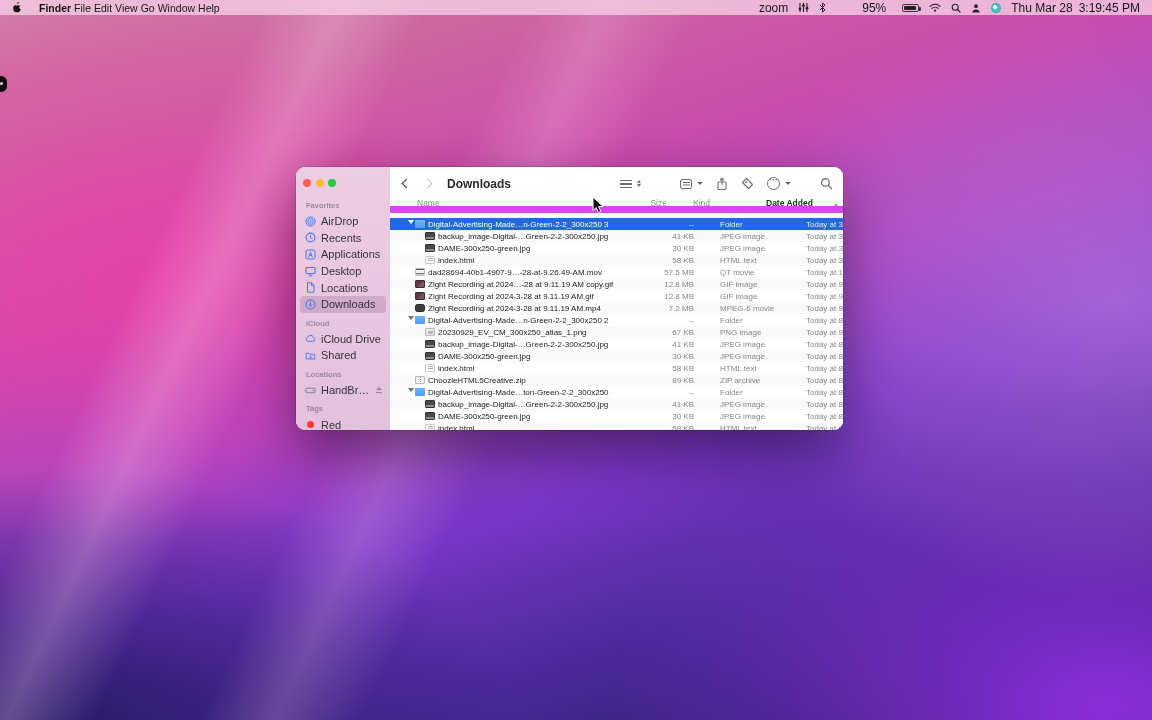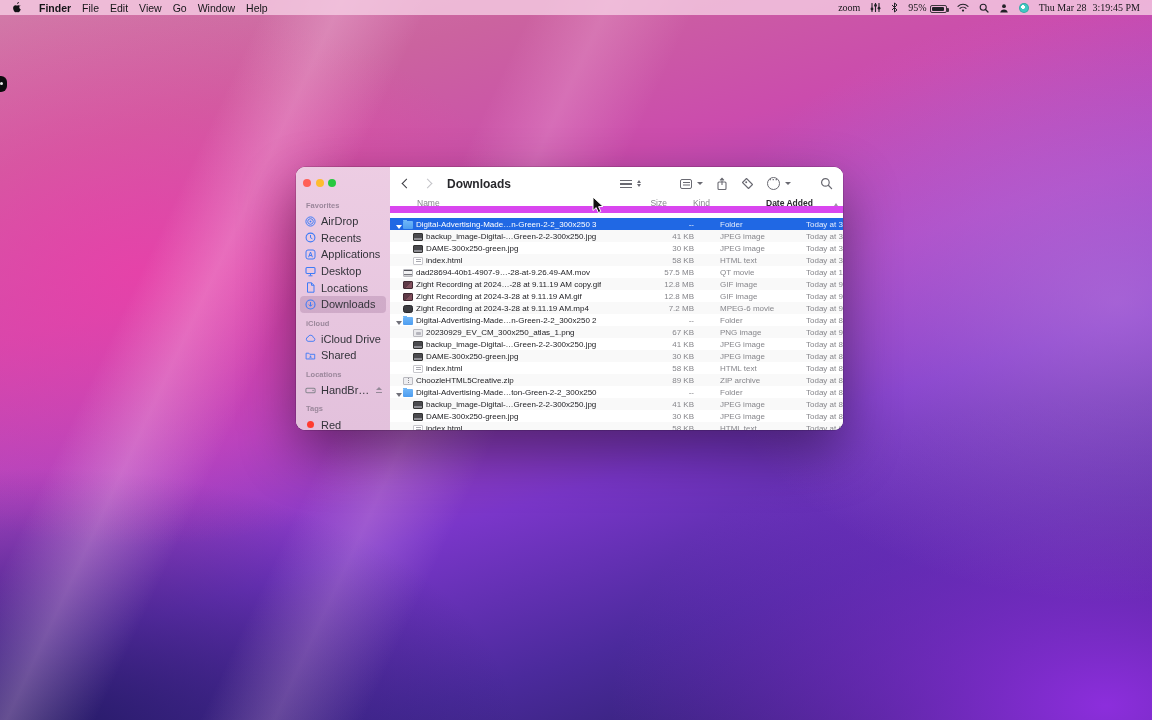--- a/index.html
+++ b/index.html
@@ -23,23 +23,23 @@
     position:absolute; top:0; left:0; right:0; height:15px;
     background:rgba(244,203,226,.82);
     display:flex; align-items:center; padding:0 12px;
     font-size:10.5px; color:#151518;
   }
   .menubar .left { display:flex; align-items:center; gap:15px; }
   .menu-item { cursor:default; }
   .menu-item.bold { font-weight:bold; }
   .apple-logo { width:10px; height:12px; display:inline-block; margin-right:2px; }
   .apple-logo svg { display:block; }
-  .menubar .right { margin-left:auto; display:flex; align-items:center; gap:10px; font-size:10px;font-family:Liberation Serif, serif; }
+  .menubar .right { margin-left:auto; display:flex; align-items:center; gap:10px; font-size:12px; }
   .st-ico { display:inline-flex; align-items:center; }
-  .battery-wrap { display:flex; align-items:flex-end; gap:3px; }
+  .battery-wrap { display:flex; align-items:center; gap:16px;margin-left:26px; }
   .battery-body { width:17px; height:8px; border:1px solid rgba(30,30,34,.85); border-radius:2px; position:relative; }
   .battery-body::before { content:""; position:absolute; left:1px; top:1px; bottom:1px; width:12px; background:#222228; border-radius:1px; }
   .battery-body::after { content:""; position:absolute; right:-3px; top:2px; width:2px; height:4px; background:rgba(30,30,34,.85); border-radius:0 1px 1px 0; }
   .zight-dot { width:10px; height:10px; border-radius:50%;
     background:radial-gradient(circle at 38% 38%, #ffffff 0 28%, #3fc8c2 30% 100%); border:.5px solid rgba(0,0,0,.15); }
   .clock { display:flex; gap:6px; }
 
   
   .edge-artifact { position:absolute; left:-4px; top:76px; width:11px; height:16px; background:#0c0c0e; border-radius:0 6px 6px 0; }
   .edge-artifact::after { content:""; position:absolute; left:4px; top:6px; width:3px; height:3px; border-radius:50%; background:#e8e8e8; }
@@ -98,21 +98,21 @@
   .ch-size { flex:0 0 58px; text-align:right; }
   .ch-kind { flex:0 0 0; margin-left:26px; width:72px; flex-basis:72px; }
   .ch-date { margin-left:1px; color:#2a2a2e; font-weight:bold; }
   .sort-dir { position:absolute; right:5px; top:3px; border-left:2.5px solid transparent; border-right:2.5px solid transparent; border-bottom:3.5px solid #9a9aa0; }
 
   
   .filelist { padding-top:5px; }
   .row { height:12px; display:flex; align-items:center; font-size:8px; color:#222226; }
   .row.alt { background:rgba(0,0,0,.022); }
   .row.sel { background:var(--sel,#2068e4); color:#ffffff; }
-  .cell-name { flex:0 0 246px; display:flex; align-items:flex-end; overflow:hidden; white-space:nowrap; padding-left:4px; }
+  .cell-name { flex:0 0 246px; display:flex; align-items:flex-start; overflow:hidden; white-space:nowrap; padding-left:16px; }
   .disclosure { width:9px; flex:0 0 9px; display:flex; justify-content:center; }
   .disclosure::before { content:""; border-left:3.5px solid transparent; border-right:3.5px solid transparent; border-top:4px solid #71717a; }
   .row.sel .disclosure::before { border-top-color:#fff; }
   .disclosure-spacer { width:9px; flex:0 0 9px; }
   .lvl1 .indent { width:10px; flex:0 0 10px; }
   .file-icon { width:10px; height:8px; flex:0 0 10px; margin-right:3px; border-radius:1px; position:relative; }
   .fname { overflow:hidden; text-overflow:ellipsis; }
   .cell-size { flex:0 0 58px; text-align:right; color:#86868b; }
   .cell-kind { margin-left:26px; width:86px; flex:0 0 86px; color:#86868b; overflow:hidden; white-space:nowrap; }
   .cell-date { color:#86868b; white-space:nowrap; }
@@ -142,21 +142,21 @@
 <div class="screen">
 
   <div class="menubar">
     <div class="left">
       <span class="apple-logo">
         <svg width="10" height="12" viewBox="0 0 11 13">
             <path fill="#111114" d="M7.1 1.3c-.5.6-1.4.95-1.4.95s-.12-.9.45-1.55C6.7.05 7.6 0 7.6 0s.1.65-.5 1.3z"></path>
             <path fill="#111114" d="M9.3 4.4c-.75-.95-1.9-1-2.3-1-.6 0-1.05.3-1.45.3-.4 0-.95-.3-1.6-.3C2.6 3.4 1.2 4.5 1.2 6.6c0 2.3 1.75 4.7 2.8 4.7.5 0 .85-.3 1.45-.3.6 0 .95.3 1.55.3 1 0 2.3-2.1 2.6-3.3-.95-.4-1.55-1.25-1.55-2.2 0-.85.45-1.55.95-1.95z"></path>
           </svg>
       </span>
-      <span style="display:flex;gap:11px;">
+      <span style="display:flex;gap:3px;">
           <span class="menu-item bold">Finder</span>
           <span class="menu-item">File</span>
           <span class="menu-item">Edit</span>
           <span class="menu-item">View</span>
           <span class="menu-item">Go</span>
           <span class="menu-item">Window</span>
           <span class="menu-item">Help</span>
         </span>
     </div>
     <div class="right">

